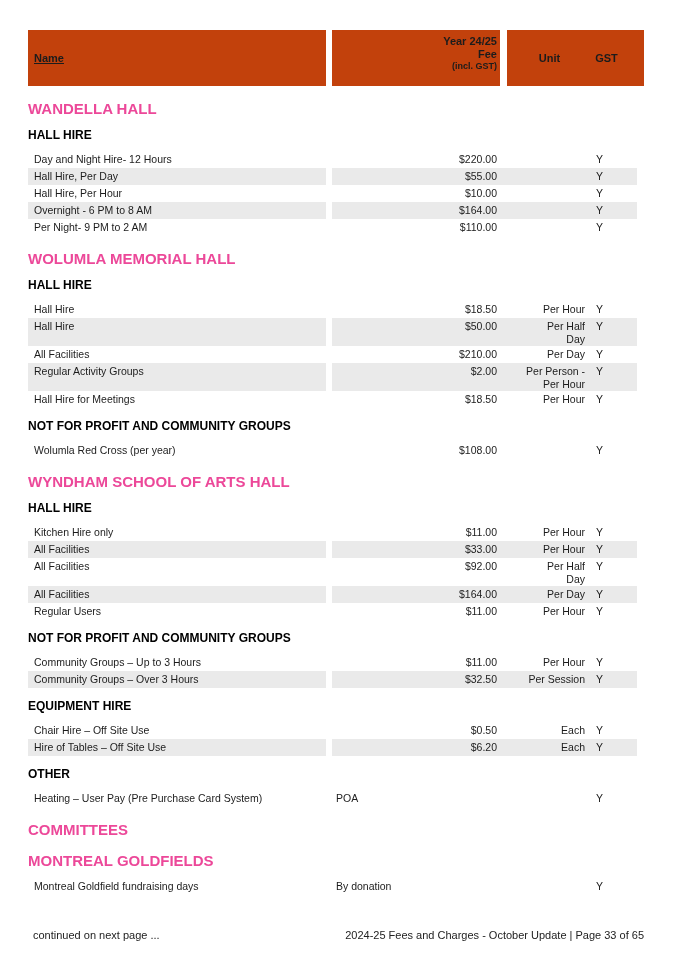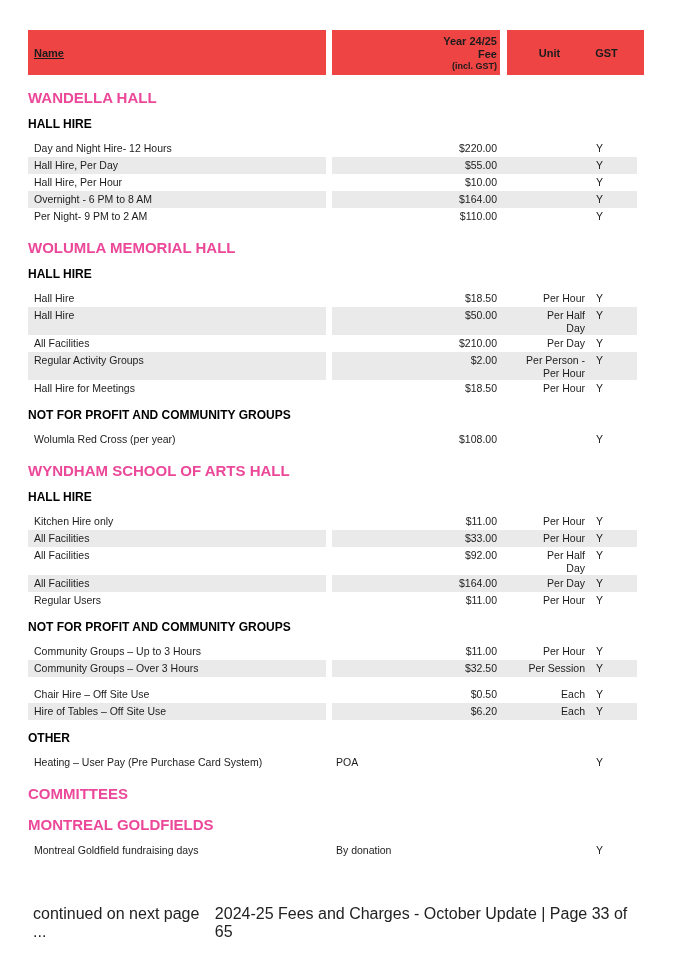--- a/index.html
+++ b/index.html
@@ -2,21 +2,21 @@
 <html><head>
 <meta charset="utf-8">
 <style>
   * { margin:0; padding:0; box-sizing:border-box; }
   html,body { width:675px; height:955px; background:#ffffff; overflow:hidden;
               font-family:"Liberation Sans", sans-serif; color:#1c1c1c; }
   .page { position:relative; width:675px; height:955px; padding:30px 31px 0 28px; }
 
   
   .thead { display:flex; }
-  .th { background:#ef4444; height:45px; }
+  .th { background:#c2410c; height:56px; }
   .th-name { width:298px; margin-right:6px; display:flex; align-items:center;
              padding-left:6px; font-size:11px; font-weight:bold;text-decoration:underline; }
   .th-fee { width:168px; margin-right:7px; text-align:right;
             padding:5px 3px 0 0; font-weight:bold; }
   .th-fee .l1, .th-fee .l2 { font-size:11px; line-height:13px; }
   .th-fee .l3 { font-size:9px; line-height:11px; }
   .th-unitgst { width:137px; display:flex; align-items:center;
                 font-size:11px; font-weight:bold; }
   .th-unitgst .u { width:85px; text-align:center; }
   .th-unitgst .g { width:29px; text-align:center; }
@@ -33,21 +33,21 @@
   .c-fee  { width:168px; padding:2px 3px 2px 4px; text-align:right; }
   .c-fee.left { text-align:left; }
   .c-unitgst { width:137px; display:flex; padding-top:2px; }
   .c-unitgst .u { width:85px; text-align:right; white-space:pre-line; }
   .c-unitgst .g { width:29px; text-align:center; }
   .row.shaded .c-name, .row.shaded .c-fee, .row.shaded .c-unitgst { background:#eaeaea; }
 
   
   .footer { position:absolute; left:33px; right:31px; bottom:14px;
             display:flex; justify-content:space-between;
-            font-size:16px; color:#222; }
+            font-size:11px; color:#222; }
 </style>
 </head>
 <body>
 
 <div class="page">
 
   <div class="thead">
     <div class="th th-name">
       <span>Name</span>
     </div>
@@ -226,20 +226,21 @@
           </div>
           <div class="row shaded">
             <div class="c-name">Community Groups – Over 3 Hours</div>
             <div class="c-fee">$32.50</div>
             <div class="c-unitgst">
               <span class="u">Per Session</span>
               <span class="g">Y</span>
             </div>
           </div>
         </div>
+        <div class="group-heading">EQUIPMENT HIRE</div>
         <div class="rows">
           <div class="row">
             <div class="c-name">Chair Hire – Off Site Use</div>
             <div class="c-fee">$0.50</div>
             <div class="c-unitgst">
               <span class="u">Each</span>
               <span class="g">Y</span>
             </div>
           </div>
           <div class="row shaded">

